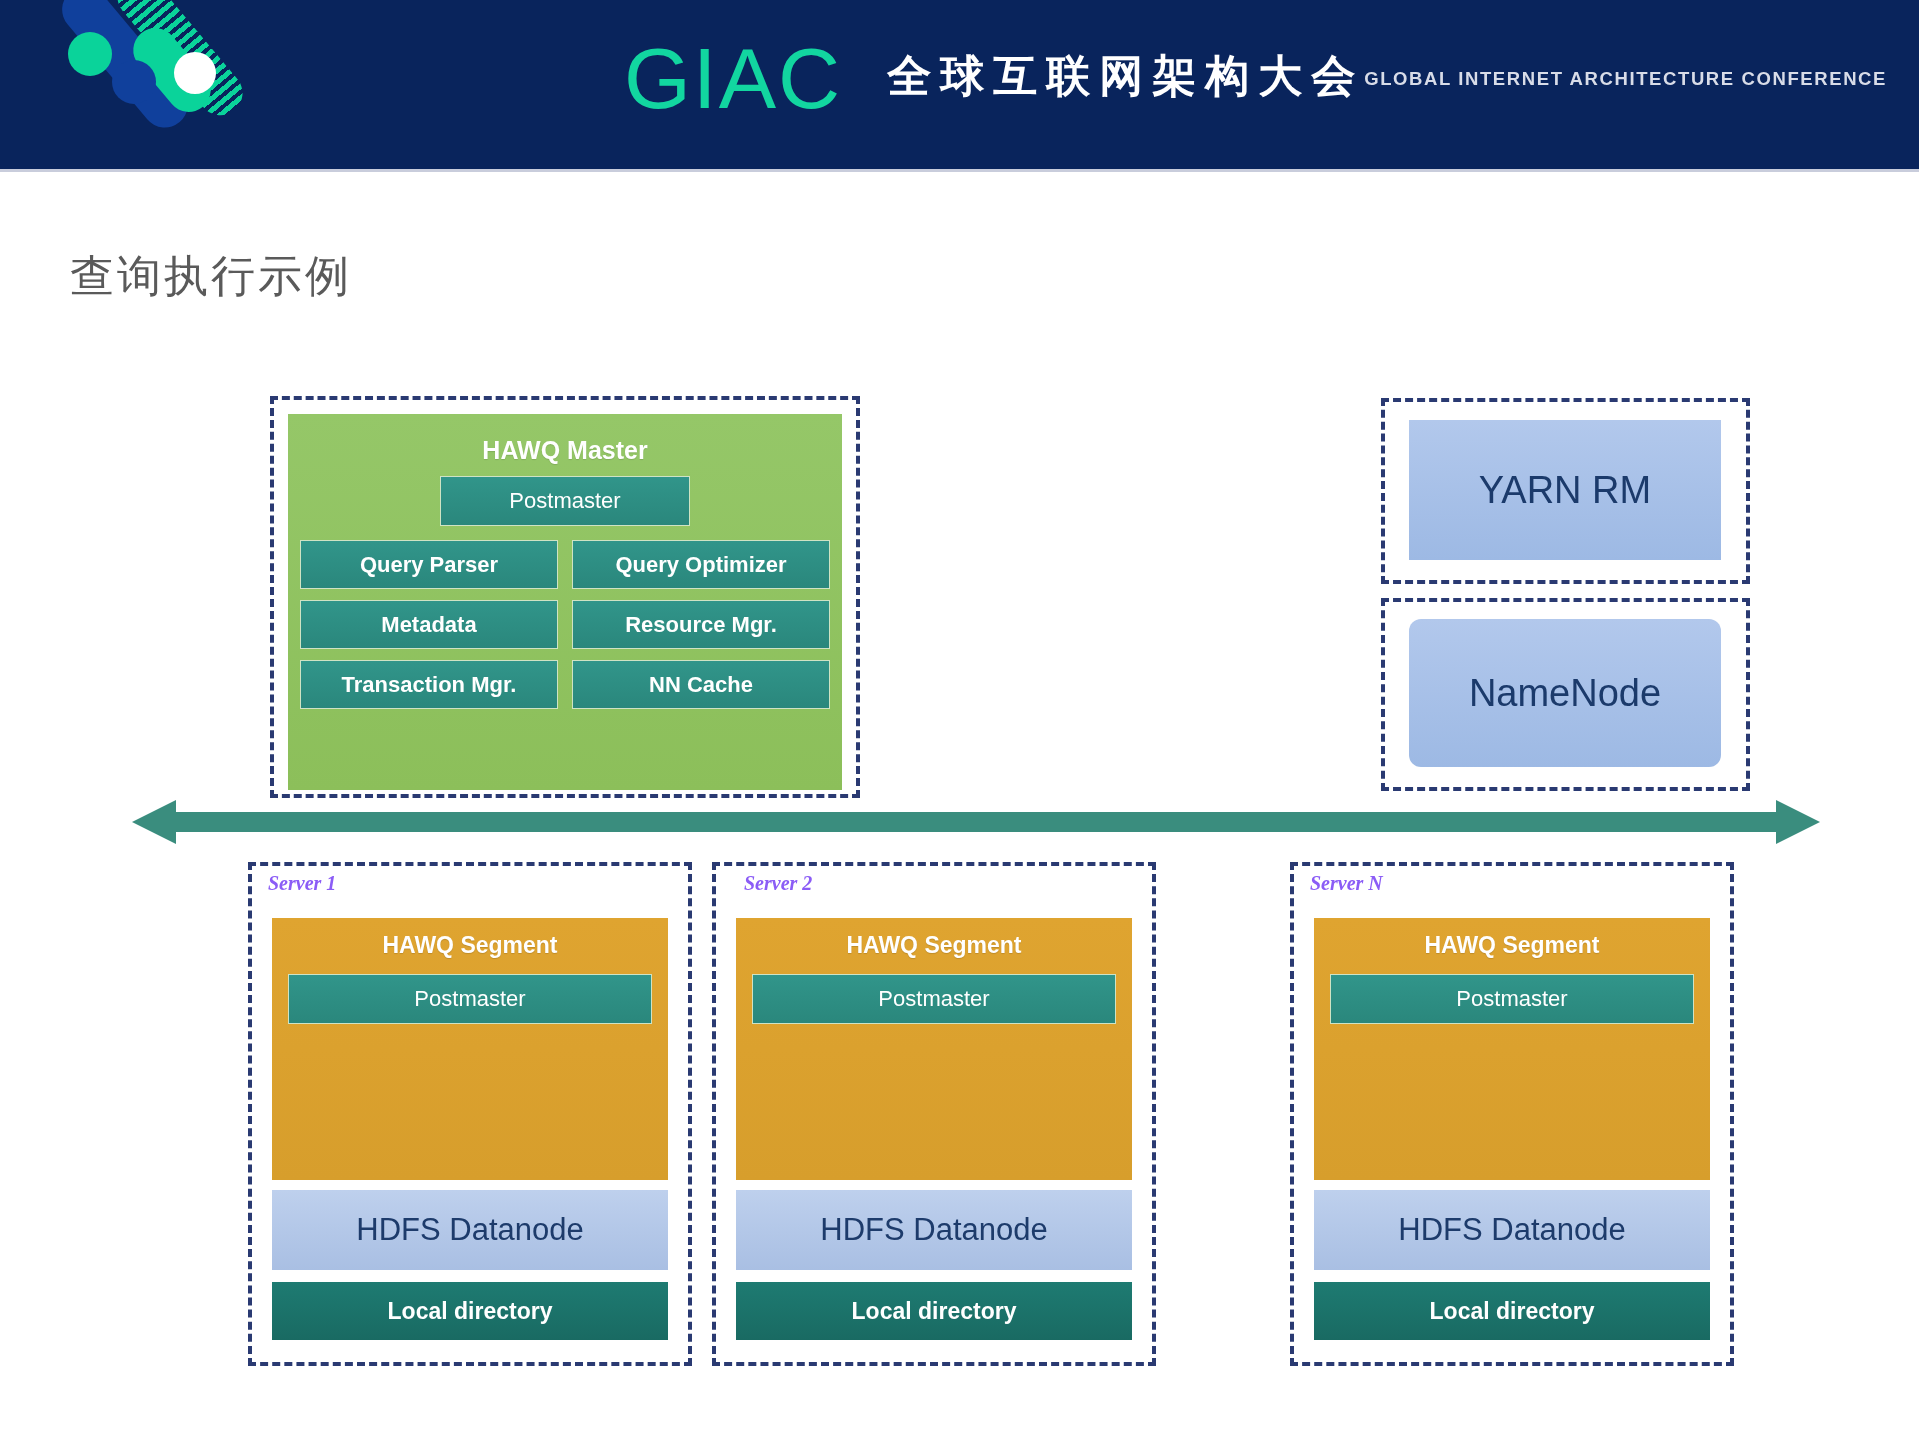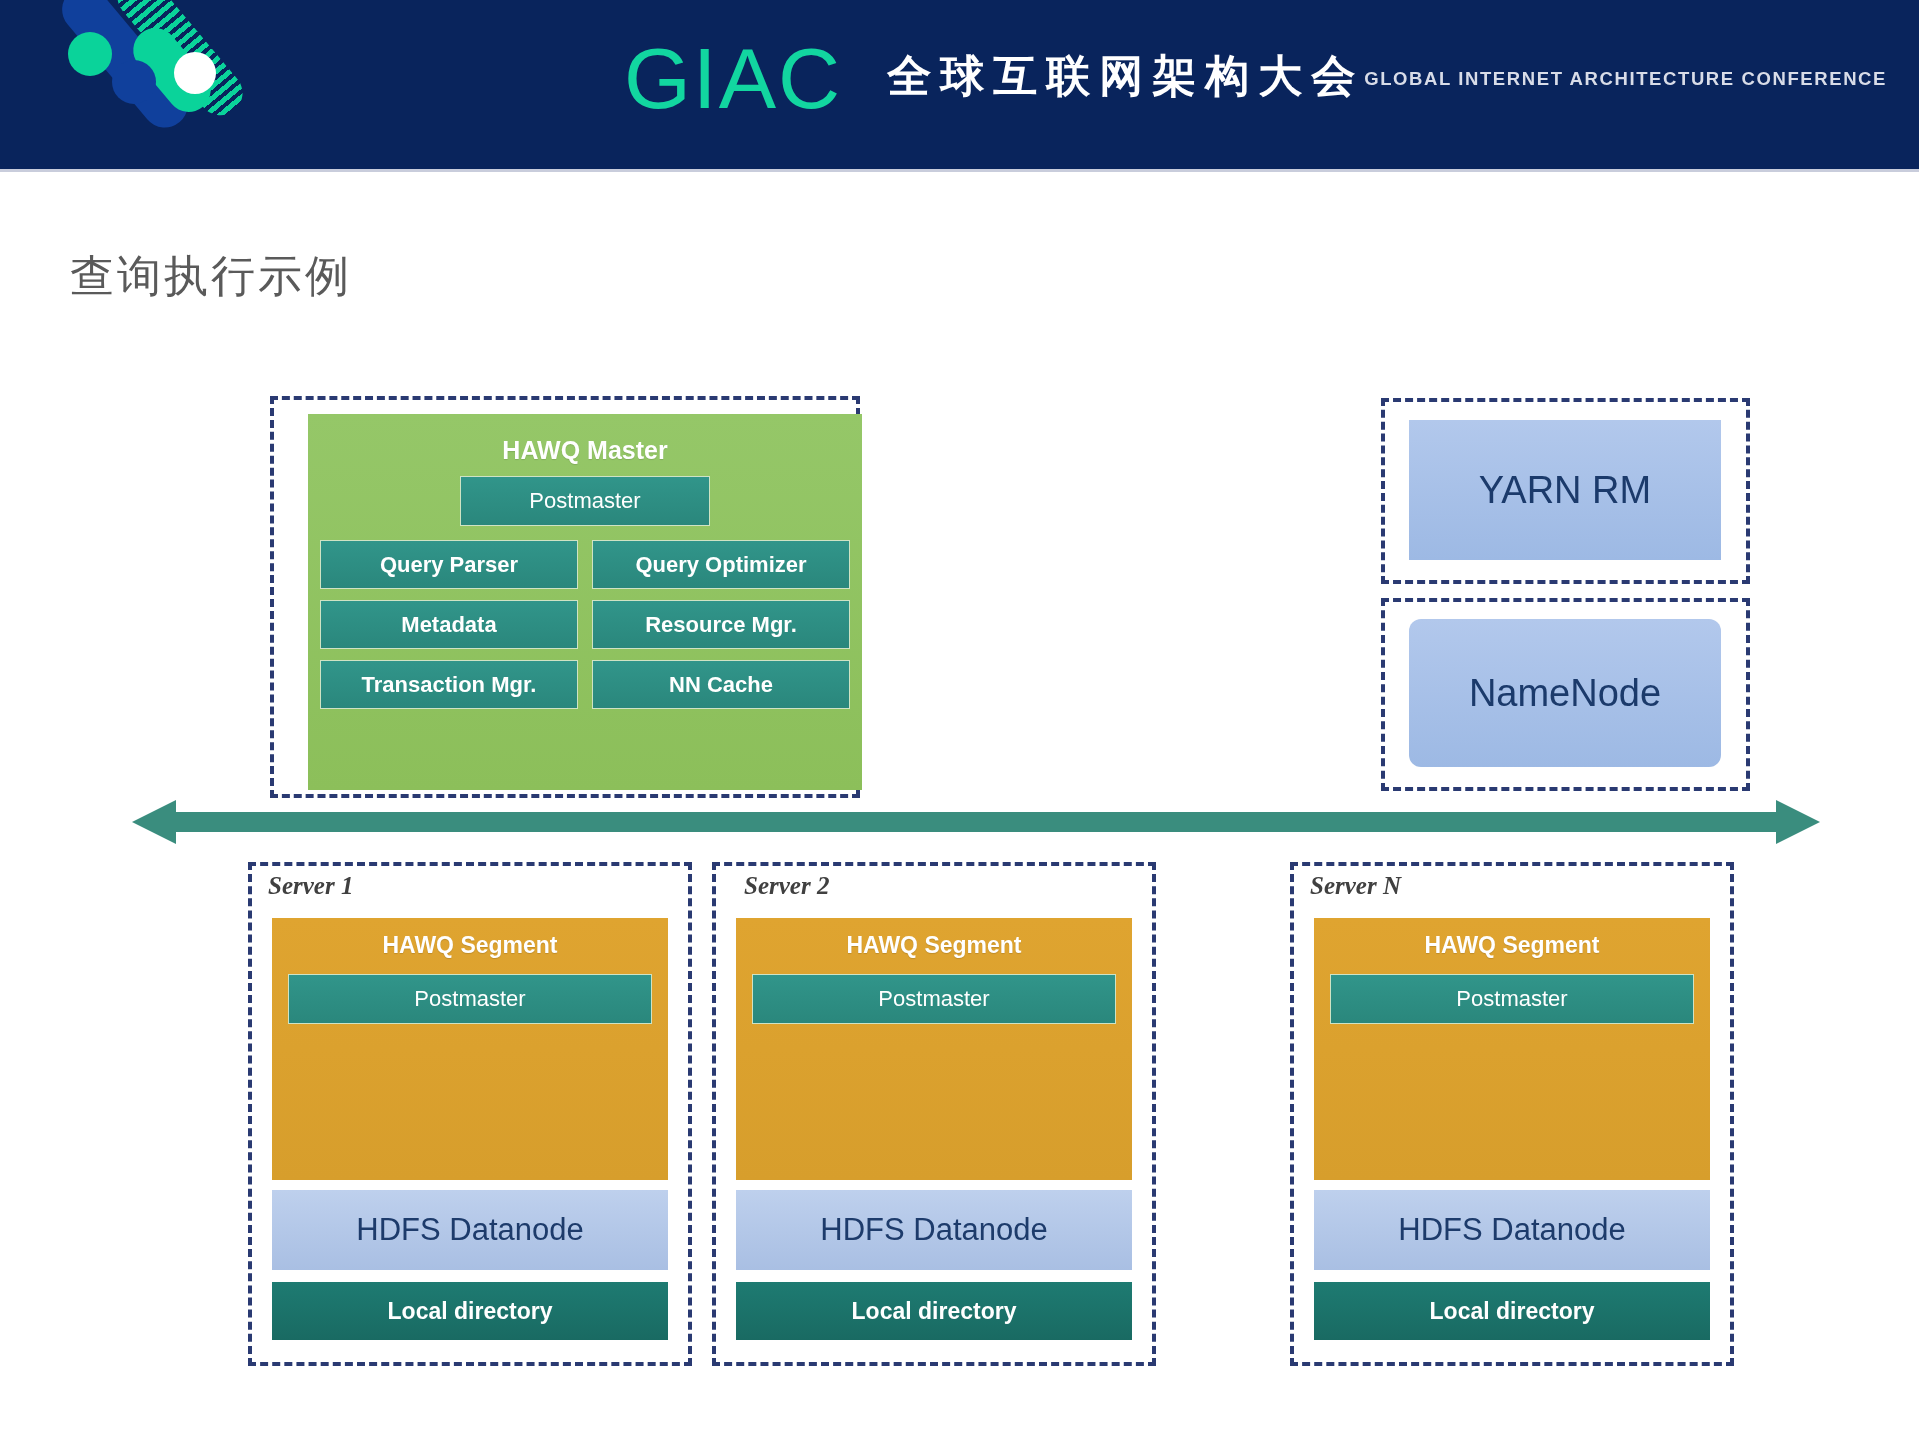--- a/index.html
+++ b/index.html
@@ -157,21 +157,20 @@
     box-sizing: border-box;
     background: transparent;
   }
 
   
   .master-panel {
     position: absolute;
     background: #8fc25e;
     background: linear-gradient(to bottom, #95c768, #8cbf5a);
     box-sizing: border-box;
-    margin-left: 20px;
   }
   .master-title {
     position: absolute;
     left: 0; right: 0;
     text-align: center;
     color: #ffffff;
     font-weight: 700;
     font-size: 25px;
     font-family: "Liberation Sans", sans-serif;
     text-shadow: 0 1px 1px rgba(0,0,0,.12);
@@ -204,22 +203,22 @@
     display: flex;
     align-items: center;
     justify-content: center;
   }
 
   
   .server-label {
     position: absolute;
     font-style: italic;
     font-weight: 700;
-    font-size: 25px;
-    color: #404040;
+    font-size: 20px;
+    color: #8b5cf6;
     font-family: "Liberation Serif", serif;
   }
 
   
   .segment-box {
     position: absolute;
     background: linear-gradient(to bottom, #dfa430, #d79e2c);
     box-sizing: border-box;
   }
   .segment-title {

